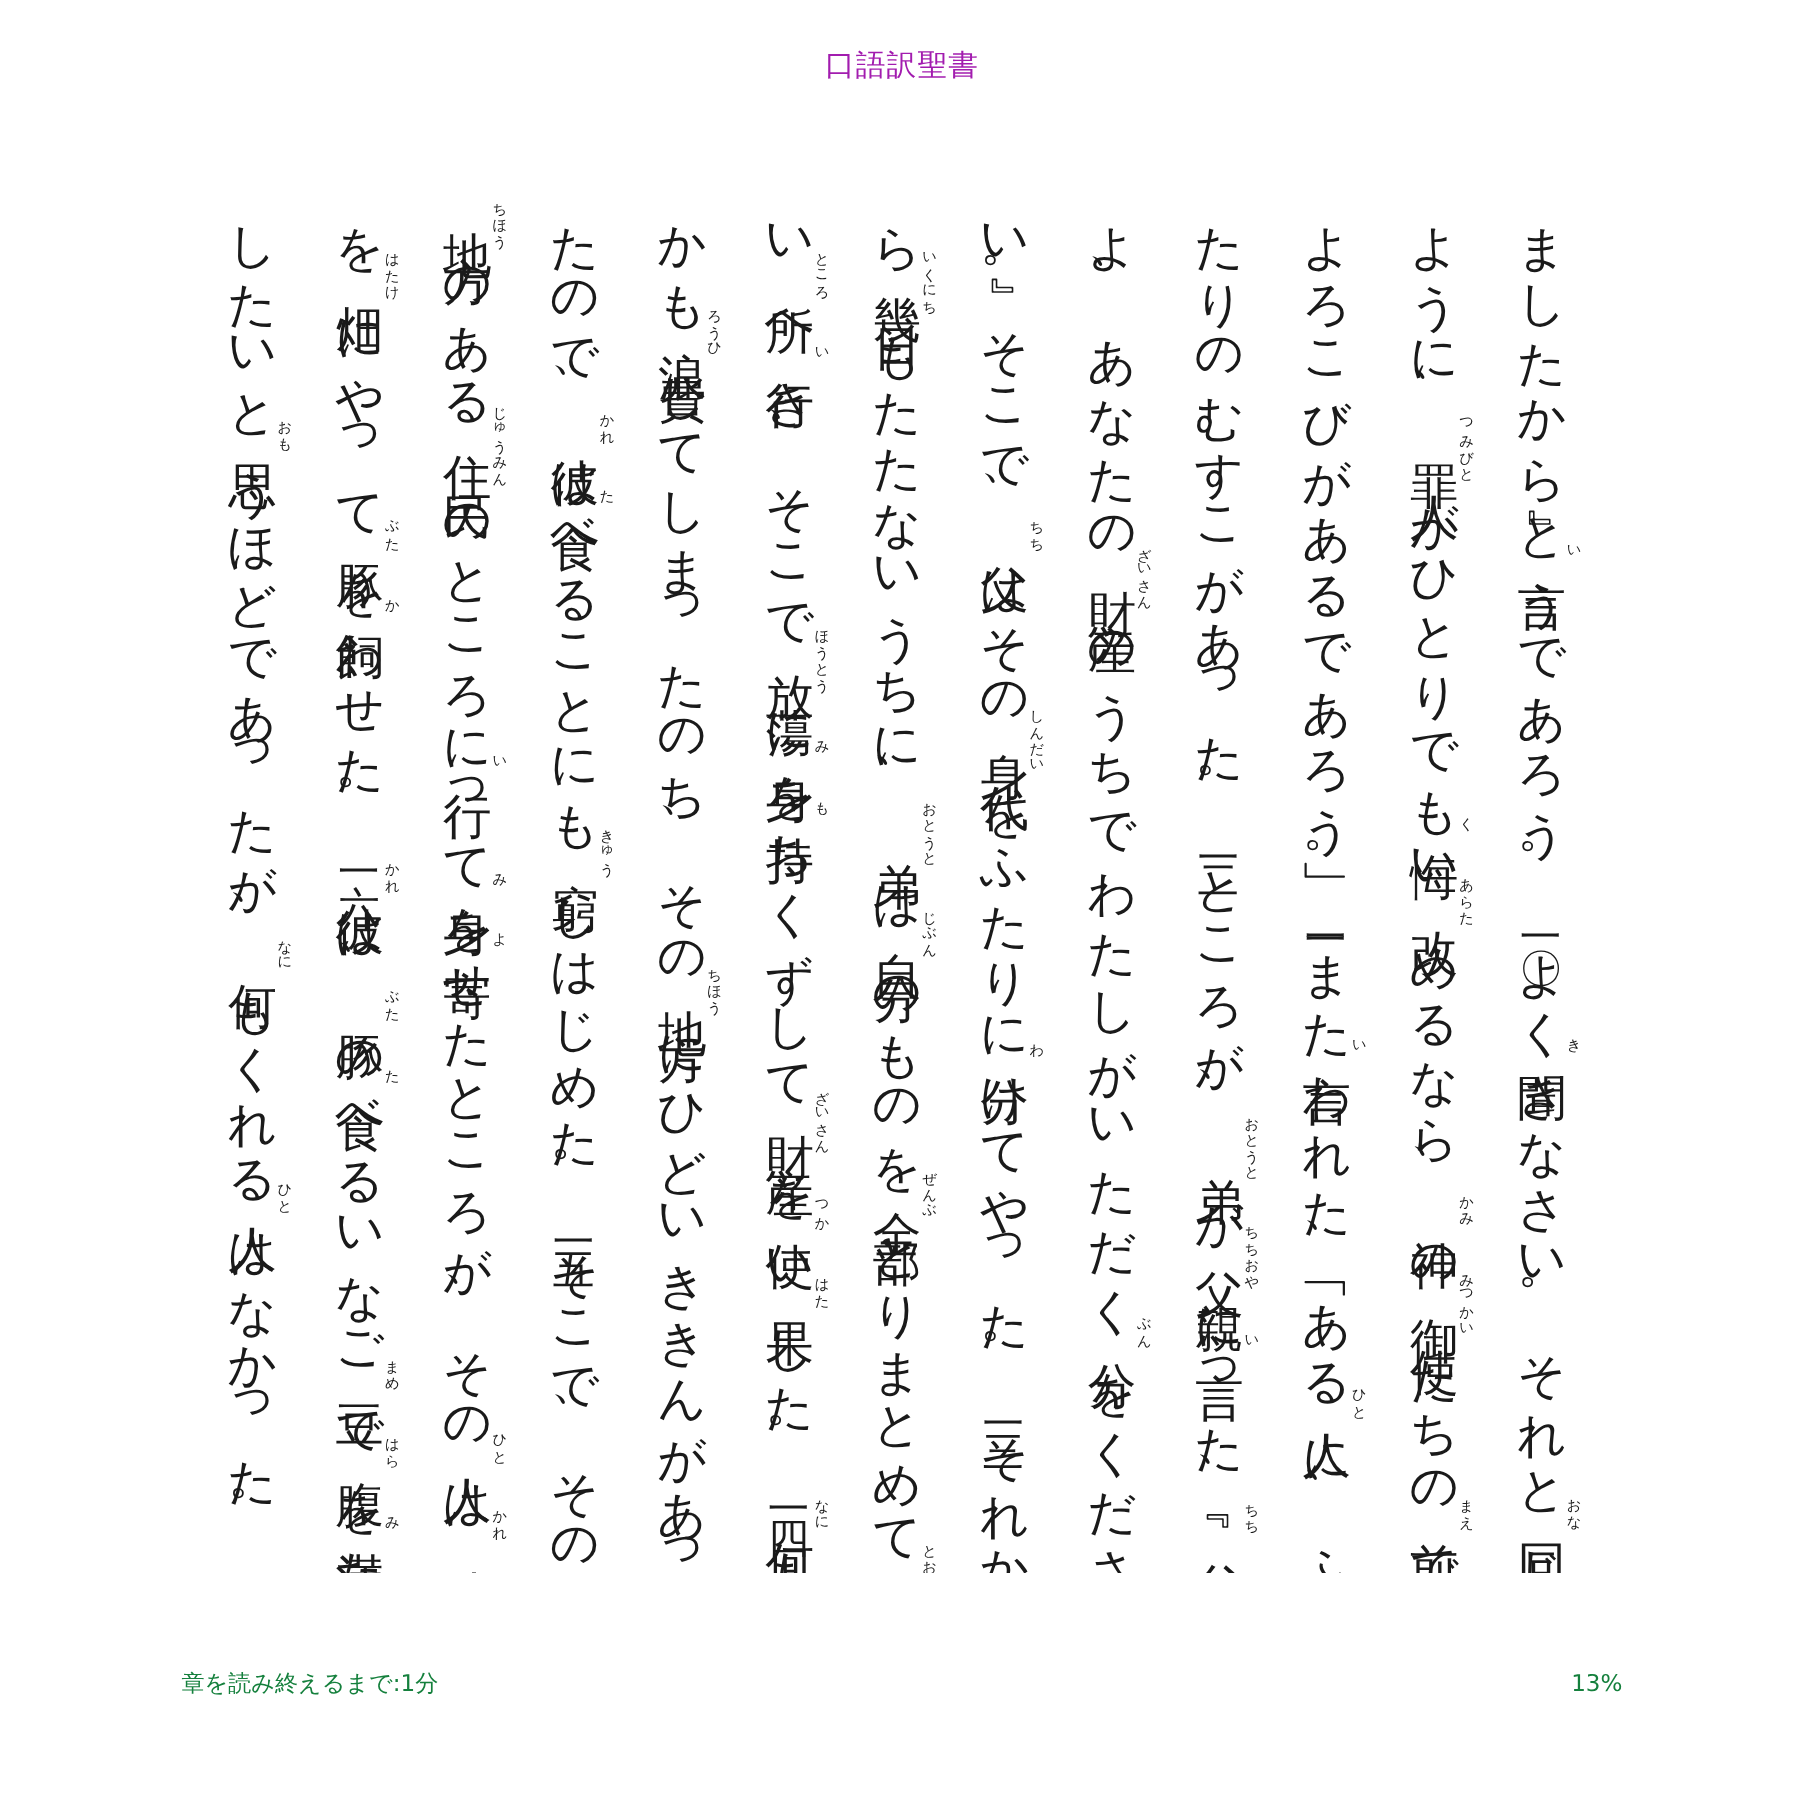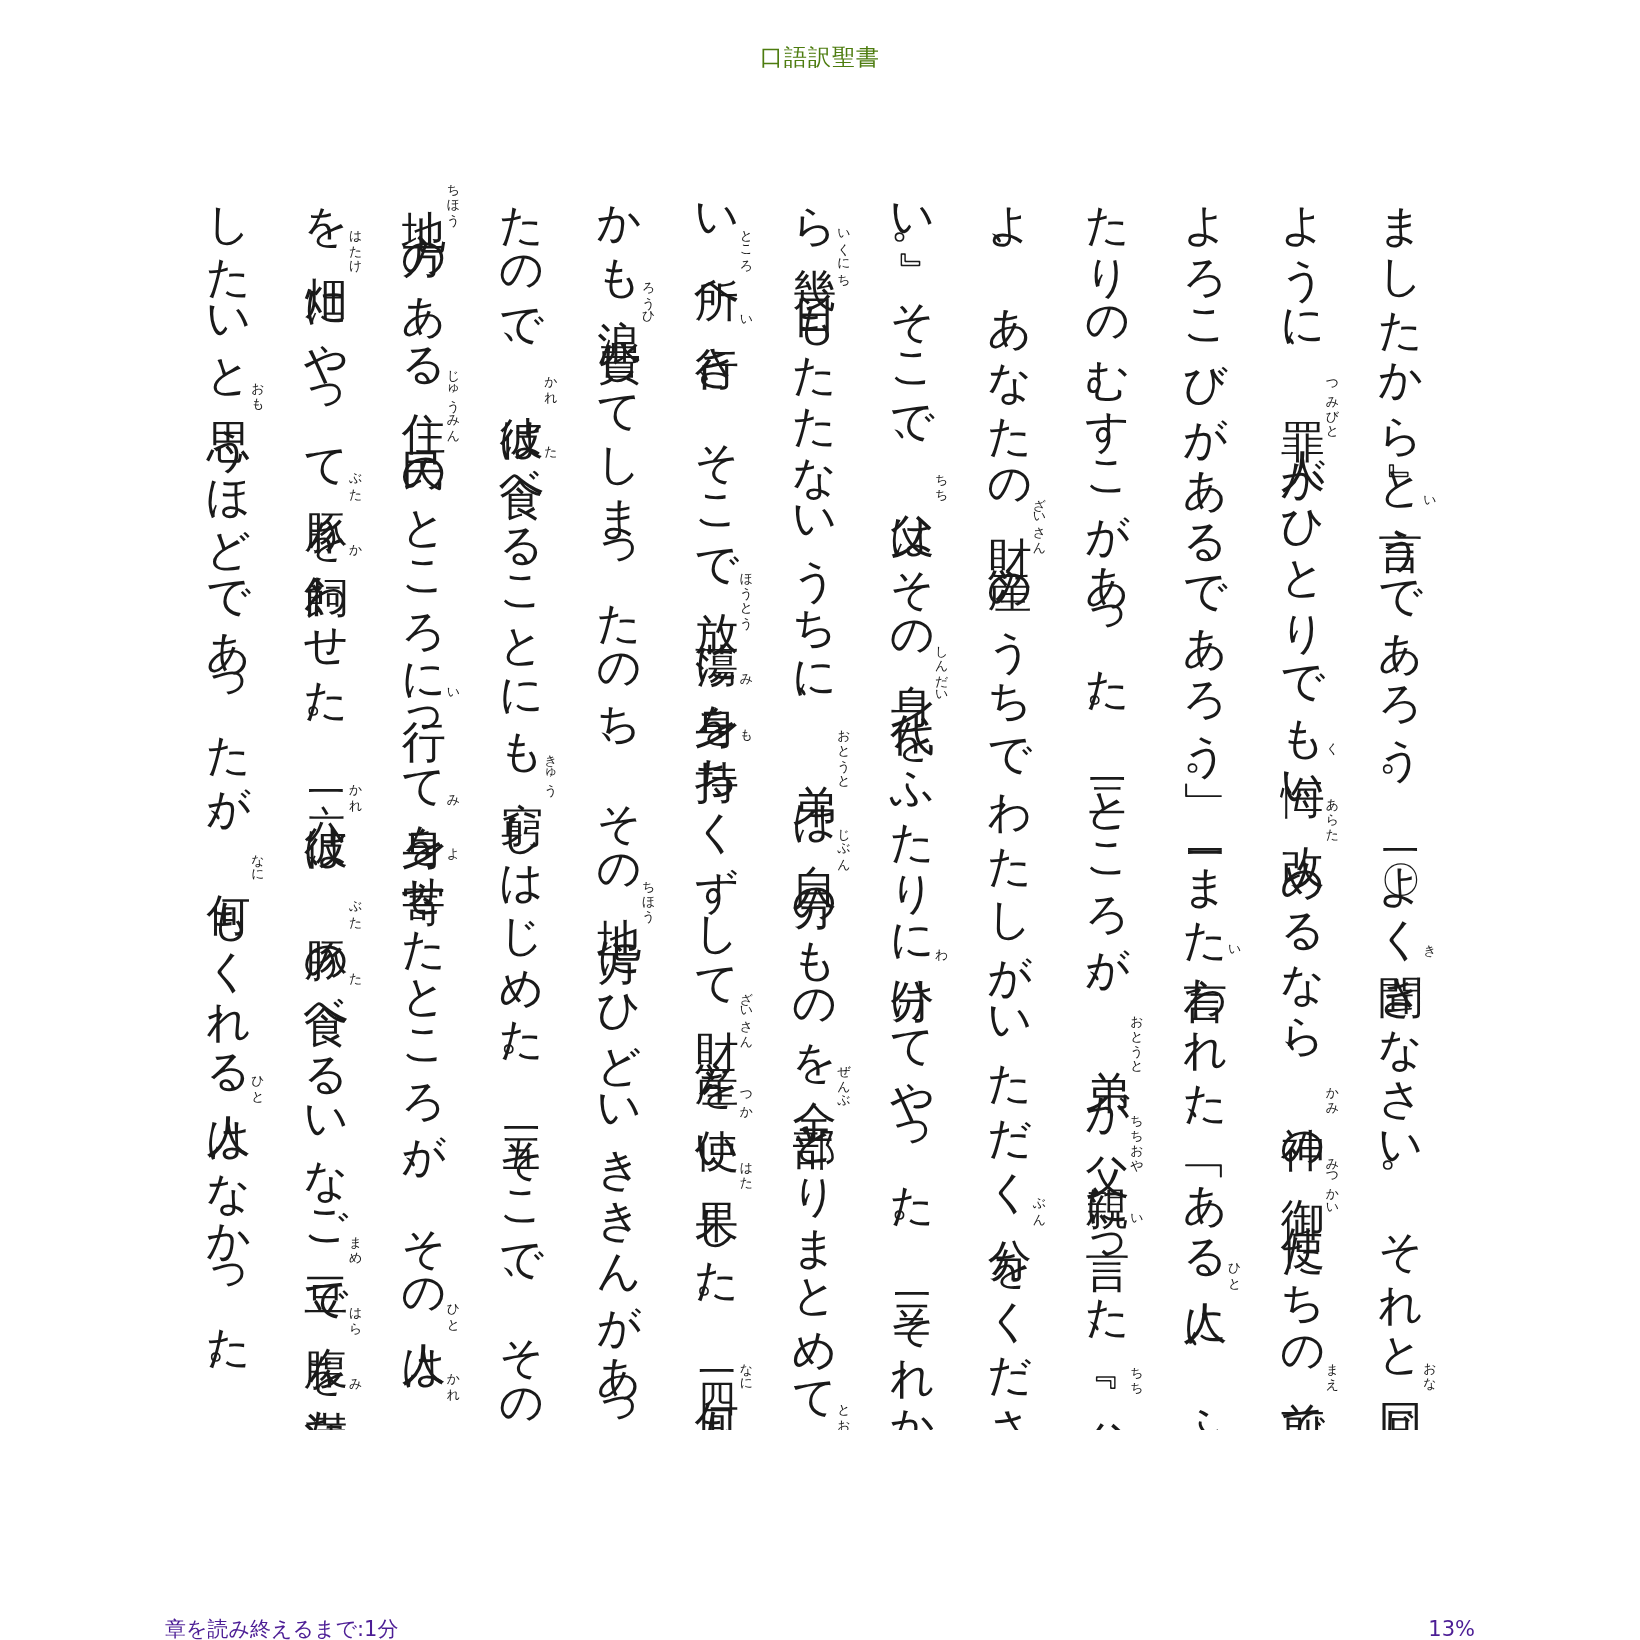--- a/index.html
+++ b/index.html
@@ -23,43 +23,43 @@
     top: 0;
     left: 0;
     width: 1640px;
     height: 118px;
     display: flex;
     align-items: center;
     justify-content: center;
     box-sizing: border-box;
   }
   #book-title {
-    font-family: Liberation Mono, monospace;
-    font-size: 23px;
-    color: #4d7c0f;
+    font-family: Liberation Sans, sans-serif;
+    font-size: 27px;
+    color: #a21caf;
     letter-spacing: 1px;
     line-height: 1;
     font-weight: 400;
   }
 
   
   #app-footer {
     position: absolute;
     bottom: 0;
     left: 0;
     width: 1640px;
     height: 120px;
     box-sizing: border-box;
     padding: 0 165px;
     display: flex;
-    align-items: flex-end;
+    align-items: flex-start;
     justify-content: space-between;
     font-family: "DejaVu Sans", "Liberation Sans", sans-serif;
     font-size: 21px;
-    color: #4c1d95;
+    color: #15803d;
   }
   #reading-time-label { line-height: 1; }
   #progress-percent-label { line-height: 1; }
 
   
   #scripture-body {
     position: absolute;
     top: 175px;
     left: 170px;
     width: 1280px;

